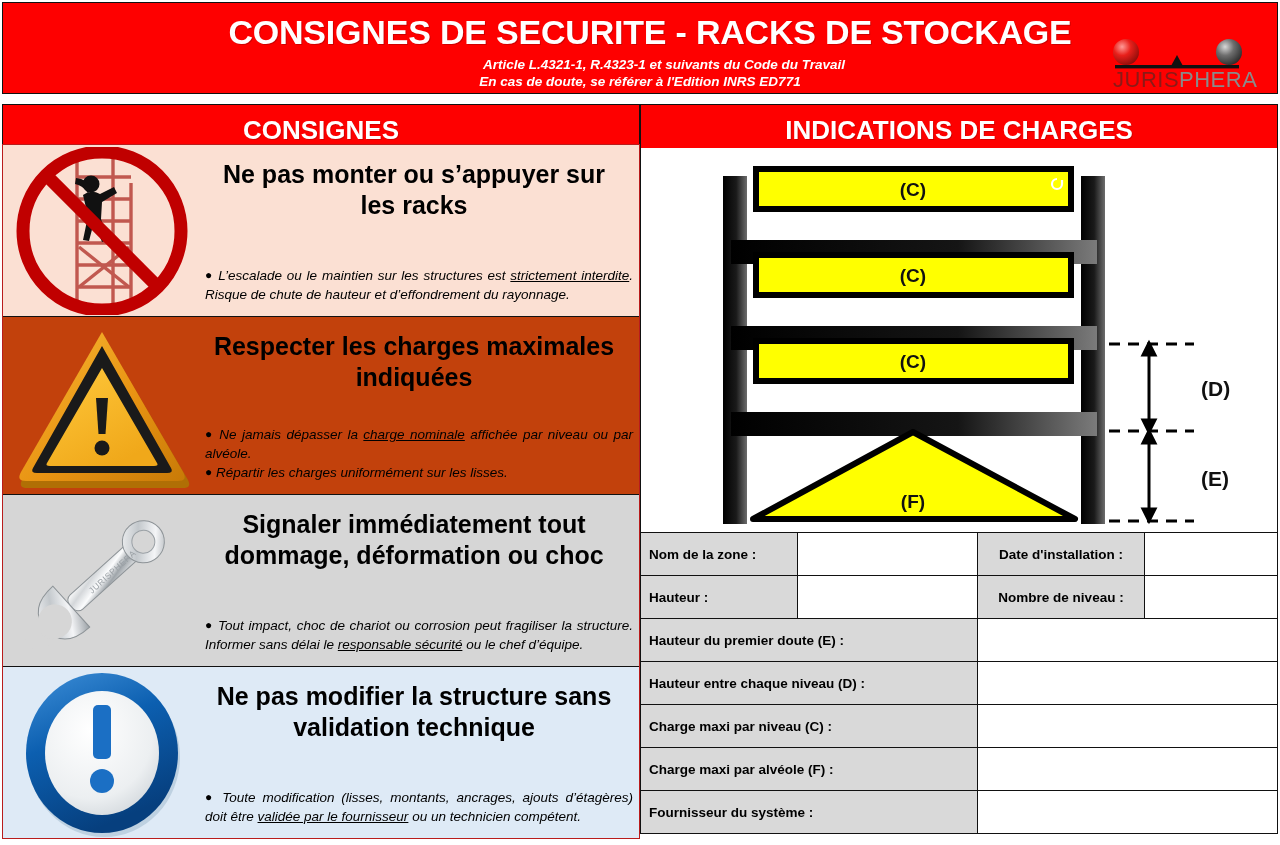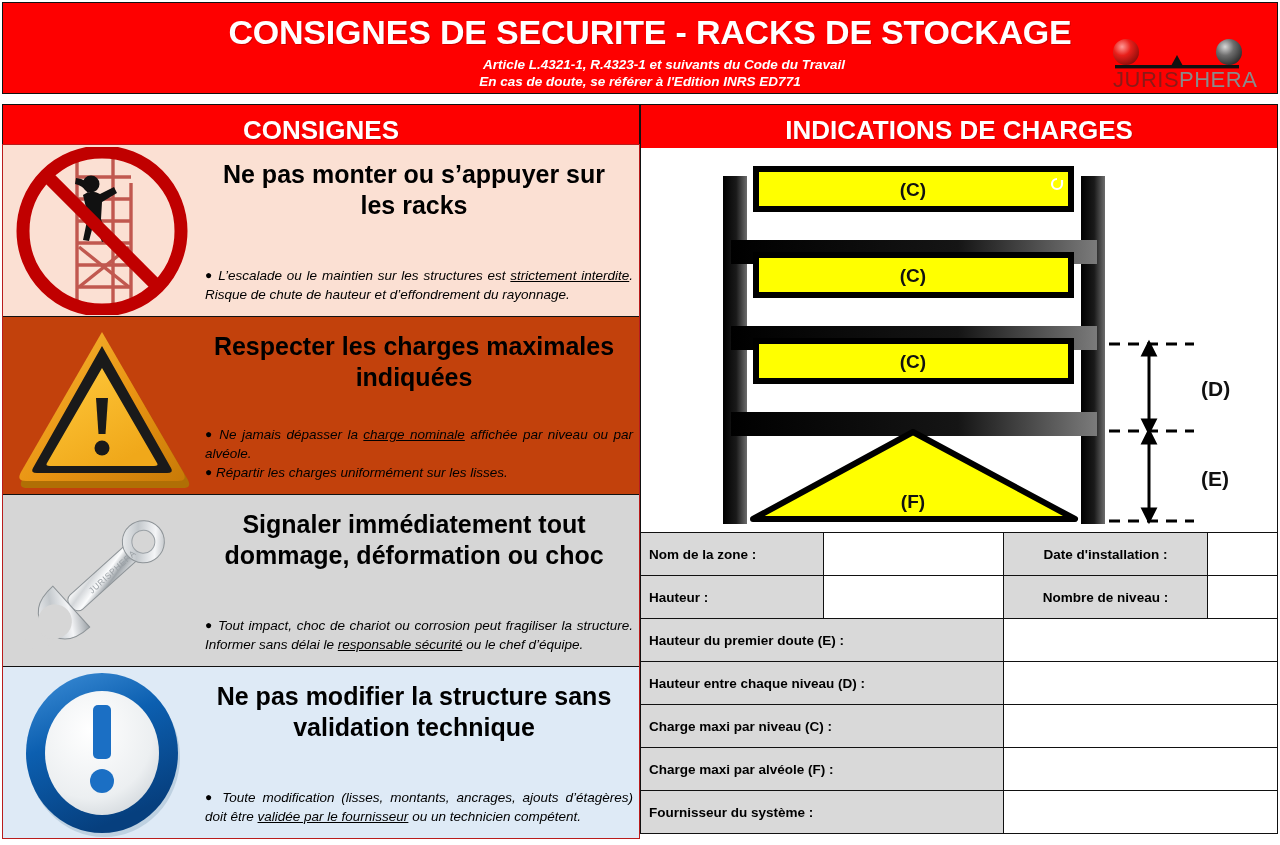--- a/index.html
+++ b/index.html
@@ -429,23 +429,23 @@
           <polygon points="508,283 502,295 514,295"></polygon>
           <polygon points="508,373 502,361 514,361"></polygon>
         </g>
         <text x="560" y="338" font-family="'Liberation Sans', sans-serif" font-size="21" font-weight="bold" fill="#111">(E)</text>
       </svg>
     </div>
 
     <table class="tbl">
       <tbody>
         <tr>
-          <td class="lbl" style="width:183px;">Nom de la zone :</td>
+          <td class="lbl" style="width:157px;">Nom de la zone :</td>
           <td class="val" style="width:180px;"></td>
-          <td class="lbl ctr" style="width:204px;">Date d'installation :</td>
+          <td class="lbl ctr" style="width:167px;">Date d'installation :</td>
           <td class="val"></td>
         </tr>
         <tr>
           <td class="lbl">Hauteur :</td>
           <td class="val"></td>
           <td class="lbl ctr">Nombre de niveau :</td>
           <td class="val"></td>
         </tr>
         <tr>
           <td class="lbl" colspan="2">Hauteur du premier doute (E) :</td>

